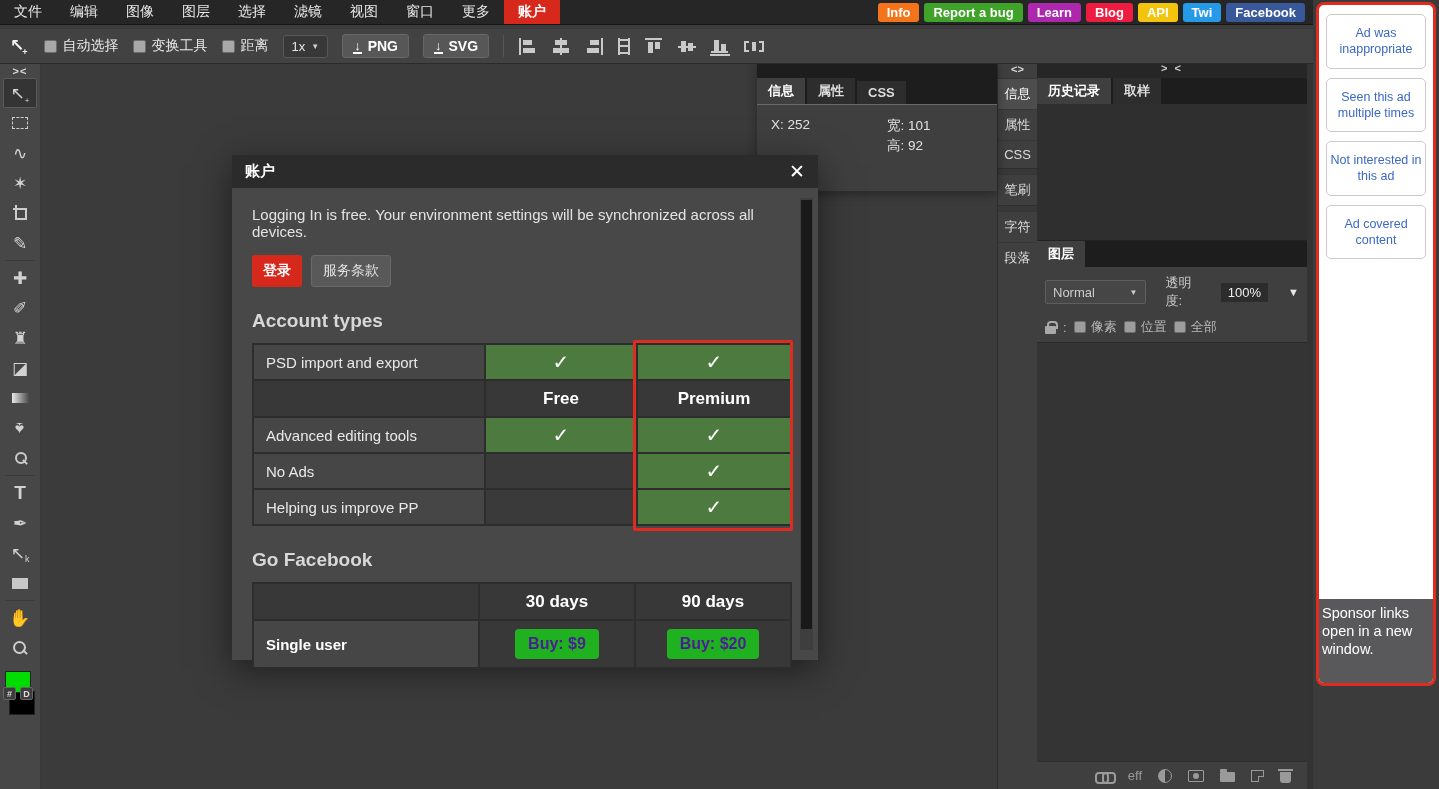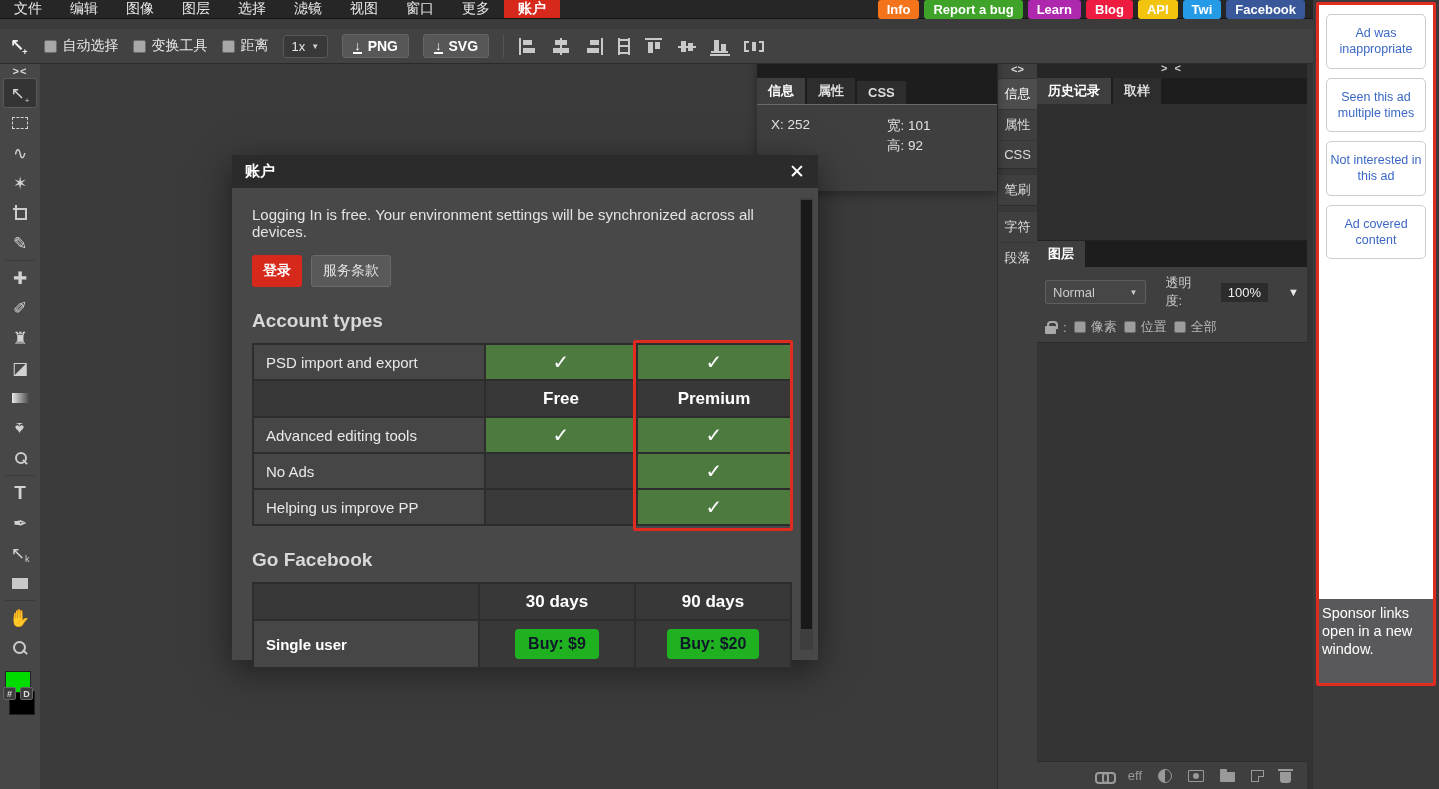--- a/index.html
+++ b/index.html
@@ -1,20 +1,20 @@
 <!DOCTYPE html>
 <html><head>
 <meta charset="utf-8">
 <style>
   *{box-sizing:border-box;margin:0;padding:0;font-family:"Liberation Sans","DejaVu Sans",sans-serif;}
   html,body{width:1439px;height:789px;overflow:hidden;background:#3b3b3b;}
   .app{position:relative;width:1439px;height:789px;background:#3b3b3b;}
 
   
-  .menubar{position:absolute;left:0;top:0;width:1313px;height:19px;background:#262626;border-bottom:1px solid #141414;display:flex;align-items:center;z-index:30;}
+  .menubar{position:absolute;left:0;top:0;width:1313px;height:25px;background:#262626;border-bottom:1px solid #141414;display:flex;align-items:center;z-index:30;}
   .menus{display:flex;height:100%;align-items:center;}
   .mi{color:#e8e8e8;font-size:14px;padding:0 14px;height:100%;display:flex;align-items:center;cursor:default;}
   .mi-acct{background:#d7281c;color:#fff;font-weight:bold;}
   .links{margin-left:auto;display:flex;gap:5px;padding-right:8px;}
   .lk{color:#fff;font-weight:bold;font-size:13px;padding:3px 9px;border-radius:3px;line-height:1;display:inline-block;}
   .lk0{background:#f4741b}.lk1{background:#3fa32a}.lk2{background:#ae28ae}.lk3{background:#ee1c41}
   .lk4{background:#f2c40e}.lk5{background:#259ae6}.lk6{background:#39589a}
 
   
   .toolbar2{position:absolute;left:0;top:29px;width:1313px;height:35px;background:#424242;border-bottom:1px solid #2a2a2a;display:flex;align-items:center;gap:14px;padding:0 10px;z-index:25;}
@@ -106,21 +106,21 @@
   .ic-folder{position:relative;width:15px;height:10px;background:#9a9a9a;border-radius:1px;margin-top:3px;}
   .ic-folder::before{content:"";position:absolute;left:0;top:-3px;width:7px;height:3px;background:#9a9a9a;border-radius:1px 1px 0 0;}
   .ic-newlayer{position:relative;width:13px;height:12px;border:1px solid #9a9a9a;}
   .ic-newlayer::before{content:"";position:absolute;right:-1px;bottom:-1px;width:5px;height:5px;background:#3f3f3f;border-left:1px solid #9a9a9a;border-top:1px solid #9a9a9a;}
   .ic-trash{position:relative;width:11px;height:11px;background:#9a9a9a;border-radius:0 0 3px 3px;margin-top:3px;}
   .ic-trash::before{content:"";position:absolute;left:-2px;top:-3px;width:15px;height:2px;background:#9a9a9a;}
 
   .gapstrip{position:absolute;left:1307px;top:60px;width:6px;height:729px;background:#333;}
 
   
-  .adpanel{position:absolute;left:1316px;top:2px;width:120px;height:684px;background:#fff;border:3px solid #e02b20;border-radius:2px;z-index:15;overflow:hidden;}
+  .adpanel{position:absolute;left:1316px;top:2px;width:120px;height:684px;background:#fff;border:3px solid #e02b20;border-radius:8px;z-index:15;overflow:hidden;}
   .adbtn{display:block;width:100px;margin:9px auto 0 auto;background:#fff;border:1px solid #ccc;border-radius:5px;color:#3b68c5;font-size:12.5px;line-height:1.3;padding:10px 2px;text-align:center;cursor:pointer;}
   .adfooter{position:absolute;left:0;right:0;bottom:0;height:84px;background:#59595b;color:#fff;font-size:14.5px;line-height:1.25;padding:5px 3px;}
 
   
   .dialog{position:absolute;left:232px;top:155px;width:586px;height:505px;z-index:40;box-shadow:0 10px 34px rgba(0,0,0,.5);}
   .dlg-head{height:33px;background:#2b2b2b;display:flex;align-items:center;justify-content:space-between;padding:0 13px;}
   .dlg-title{color:#fff;font-size:15px;font-weight:bold;}
   .dlg-close{color:#fff;font-size:19px;font-weight:bold;cursor:pointer;line-height:1;}
   .dlg-body{position:relative;height:472px;background:#484848;padding:18px 30px 0 20px;}
   .dscroll{position:absolute;top:10px;right:5px;width:13px;height:452px;background:#3e3e3e;}
@@ -135,21 +135,21 @@
   td,th{border:2px solid #2d2d2d;overflow:hidden;}
   th{height:37px;background:#383838;color:#fff;font-size:17px;font-weight:bold;text-align:center;}
   .t1 td{height:36px;font-size:15px;}
   td.lbl{background:#464646;color:#e8e8e8;padding-left:12px;text-align:left;}
   td.on{background:#4c7a3f;color:#fff;text-align:center;font-size:20px;font-weight:bold;}
   td.off{background:#3a3a3a;}
   .redbox{position:absolute;left:381px;top:-3px;width:160px;height:191px;border:3px solid #e02b20;border-radius:2px;pointer-events:none;}
   .t2 td{height:48px;font-size:15px;}
   td.lbl2{background:#464646;color:#fff;font-weight:bold;padding-left:12px;text-align:left;}
   td.btncell{background:#383838;text-align:center;}
-  .buy{background:#1fb11f;color:#0f172a;font-weight:bold;font-size:16px;border:none;border-radius:4px;padding:6px 13px;cursor:pointer;}
+  .buy{background:#1fb11f;color:#4c1d95;font-weight:bold;font-size:16px;border:none;border-radius:4px;padding:6px 13px;cursor:pointer;}
 </style>
 </head>
 <body>
 
 <div class="app">
 
   <header class="menubar">
     <nav class="menus">
       <span class="mi">文件</span>
       <span class="mi">编辑</span>

